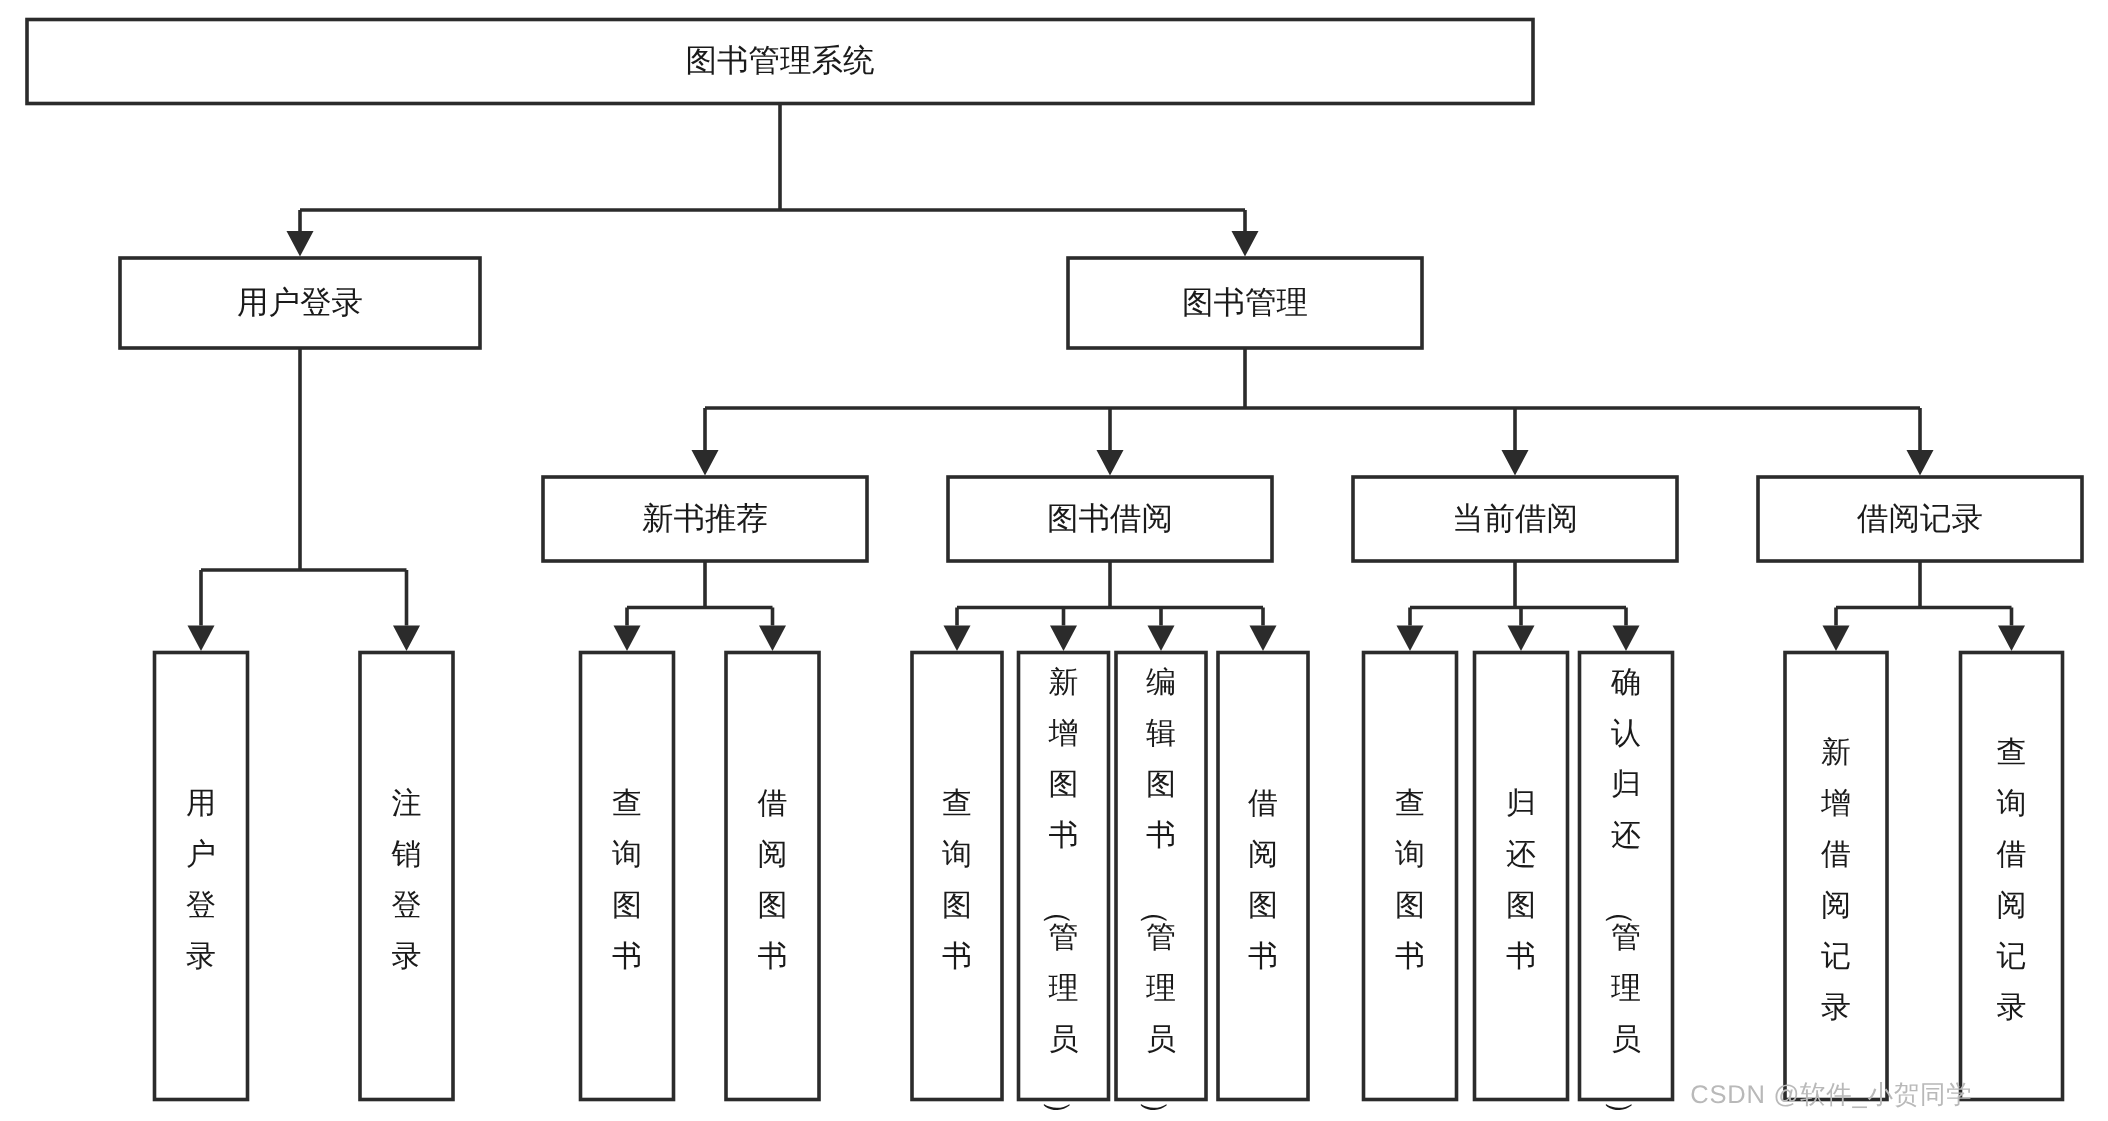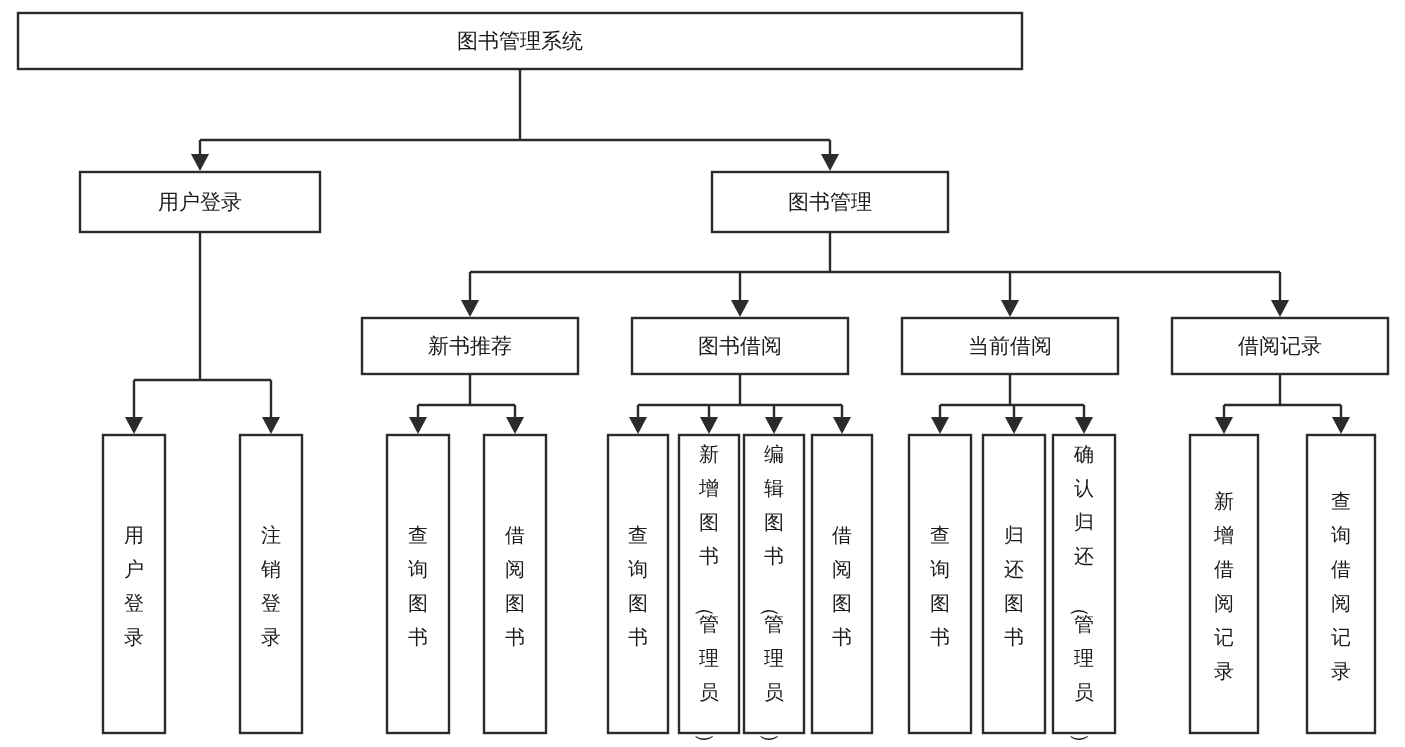--- a/index.html
+++ b/index.html
@@ -202,13 +202,14 @@
         <g>
           <rect x="1190" y="435" width="68" height="298" class="node-rect"></rect>
           <text x="1224" y="508" class="node-label-v"><tspan x="1224" dy="0">新</tspan><tspan x="1224" dy="34">增</tspan><tspan x="1224" dy="34">借</tspan><tspan x="1224" dy="34">阅</tspan><tspan x="1224" dy="34">记</tspan><tspan x="1224" dy="34">录</tspan></text>
         </g>
         <g>
           <rect x="1307" y="435" width="68" height="298" class="node-rect"></rect>
           <text x="1341" y="508" class="node-label-v"><tspan x="1341" dy="0">查</tspan><tspan x="1341" dy="34">询</tspan><tspan x="1341" dy="34">借</tspan><tspan x="1341" dy="34">阅</tspan><tspan x="1341" dy="34">记</tspan><tspan x="1341" dy="34">录</tspan></text>
         </g>
       </g>
   </svg>
+  <div class="watermark">CSDN @软件_小贺同学</div>
 </div>
 
 </body></html>

